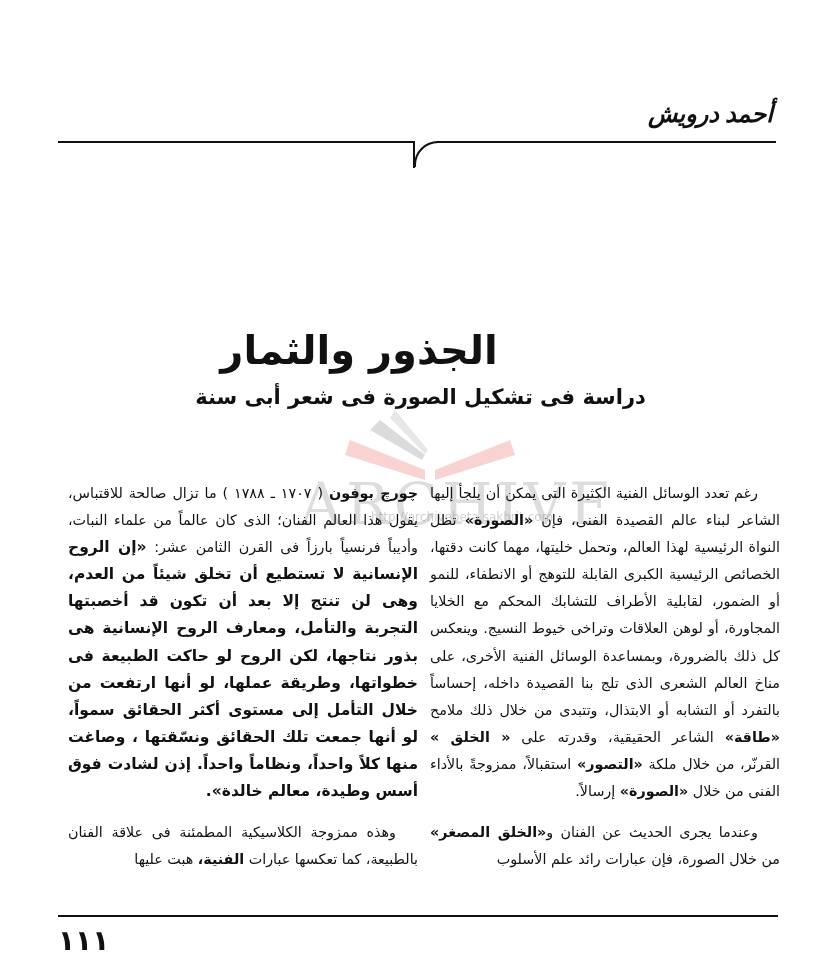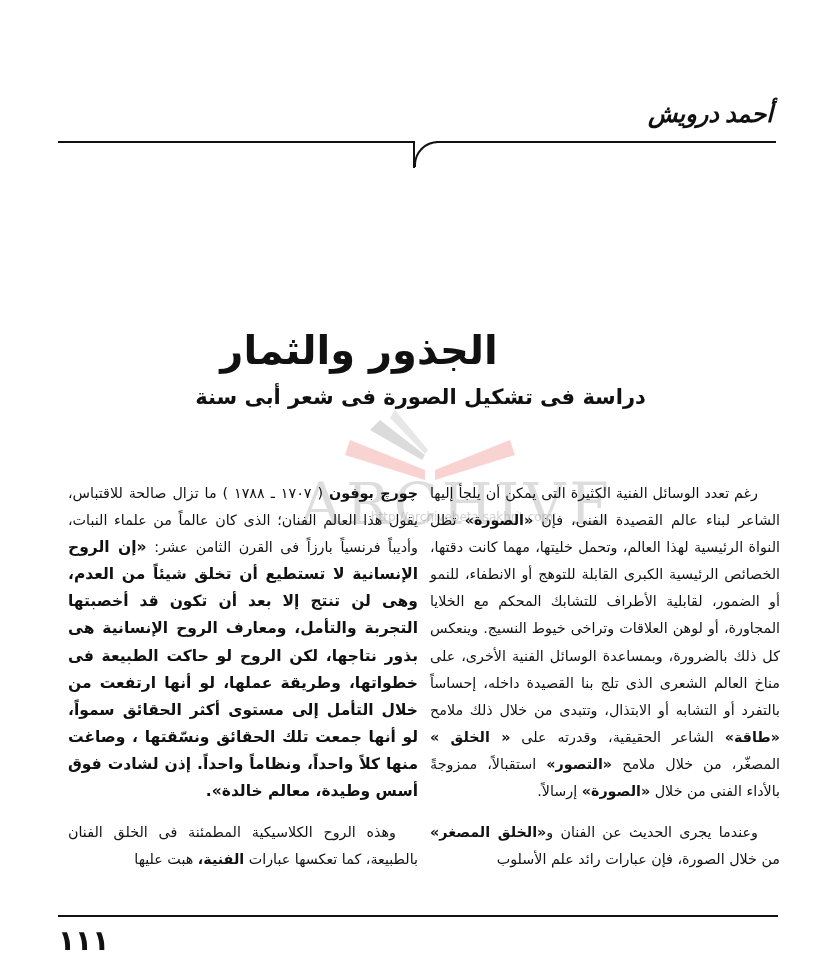--- a/index.html
+++ b/index.html
@@ -54,39 +54,39 @@
 <div class="watermark-url">http://archivebeta.sakhrit.com</div>
 
 <div class="column col-right">
   <p class="indent">
     <span>رغم تعدد الوسائل الفنية الكثيرة التى يمكن أن يلجأ إليها الشاعر لبناء عالم القصيدة الفنى، فإن</span>
     <span class="b">«الصورة»</span>
     <span>تظل النواة الرئيسية لهذا العالم، وتحمل خليتها، مهما كانت دقتها، الخصائص الرئيسية الكبرى القابلة للتوهج أو الانطفاء، للنمو أو الضمور، لقابلية الأطراف للتشابك المحكم مع الخلايا المجاورة، أو لوهن العلاقات وتراخى خيوط النسيج. وينعكس كل ذلك بالضرورة، وبمساعدة الوسائل الفنية الأخرى، على مناخ العالم الشعرى الذى تلج بنا القصيدة داخله، إحساساً بالتفرد أو التشابه أو الابتذال، وتتبدى من خلال ذلك ملامح</span>
     <span class="b">«طاقة»</span>
     <span>الشاعر الحقيقية، وقدرته على</span>
     <span class="b">« الخلق »</span>
-    <span>المصغّر، من خلال ملامح</span>
+    <span>القرنّر، من خلال ملكة</span>
     <span class="b">«التصور»</span>
     <span>استقبالاً، ممزوجةً بالأداء الفنى من خلال</span>
     <span class="b">«الصورة»</span>
     <span>إرسالاً.</span>
   </p>
   <p class="indent gap">
     <span>وعندما يجرى الحديث عن الفنان و</span><span class="b">«الخلق المصغر»</span>
     <span>من خلال الصورة، فإن عبارات رائد علم الأسلوب</span>
   </p>
 </div>
 
 <div class="column col-left">
   <p>
     <span class="b">چورچ بوفون</span>
     <span>( ١٧٠٧ ـ ١٧٨٨ ) ما تزال صالحة للاقتباس، يقول هذا العالم الفنان؛ الذى كان عالماً من علماء النبات، وأديباً فرنسياً بارزاً فى القرن الثامن عشر:</span>
     <span class="quote">«إن الروح الإنسانية لا تستطيع أن تخلق شيئاً من العدم، وهى لن تنتج إلا بعد أن تكون قد أخصبتها التجربة والتأمل، ومعارف الروح الإنسانية هى بذور نتاجها، لكن الروح لو حاكت الطبيعة فى خطواتها، وطريقة عملها، لو أنها ارتفعت من خلال التأمل إلى مستوى أكثر الحقائق سمواً، لو أنها جمعت تلك الحقائق ونسّقتها ، وصاغت منها كلاً واحداً، ونظاماً واحداً. إذن لشادت فوق أسس وطيدة، معالم خالدة».</span>
   </p>
   <p class="indent gap">
-    <span>وهذه الروح الكلاسيكية المطمئنة فى الخلق الفنان بالطبيعة، كما تعكسها عبارات</span>
+    <span>وهذه ممزوجة الكلاسيكية المطمئنة فى علاقة الفنان بالطبيعة، كما تعكسها عبارات</span>
     <span class="b">الفنية،</span>
     <span>هبت عليها</span>
   </p>
 </div>
 
 <div class="footer-rule"></div>
 <div class="page-number">١١١</div>
 
 </body></html>

